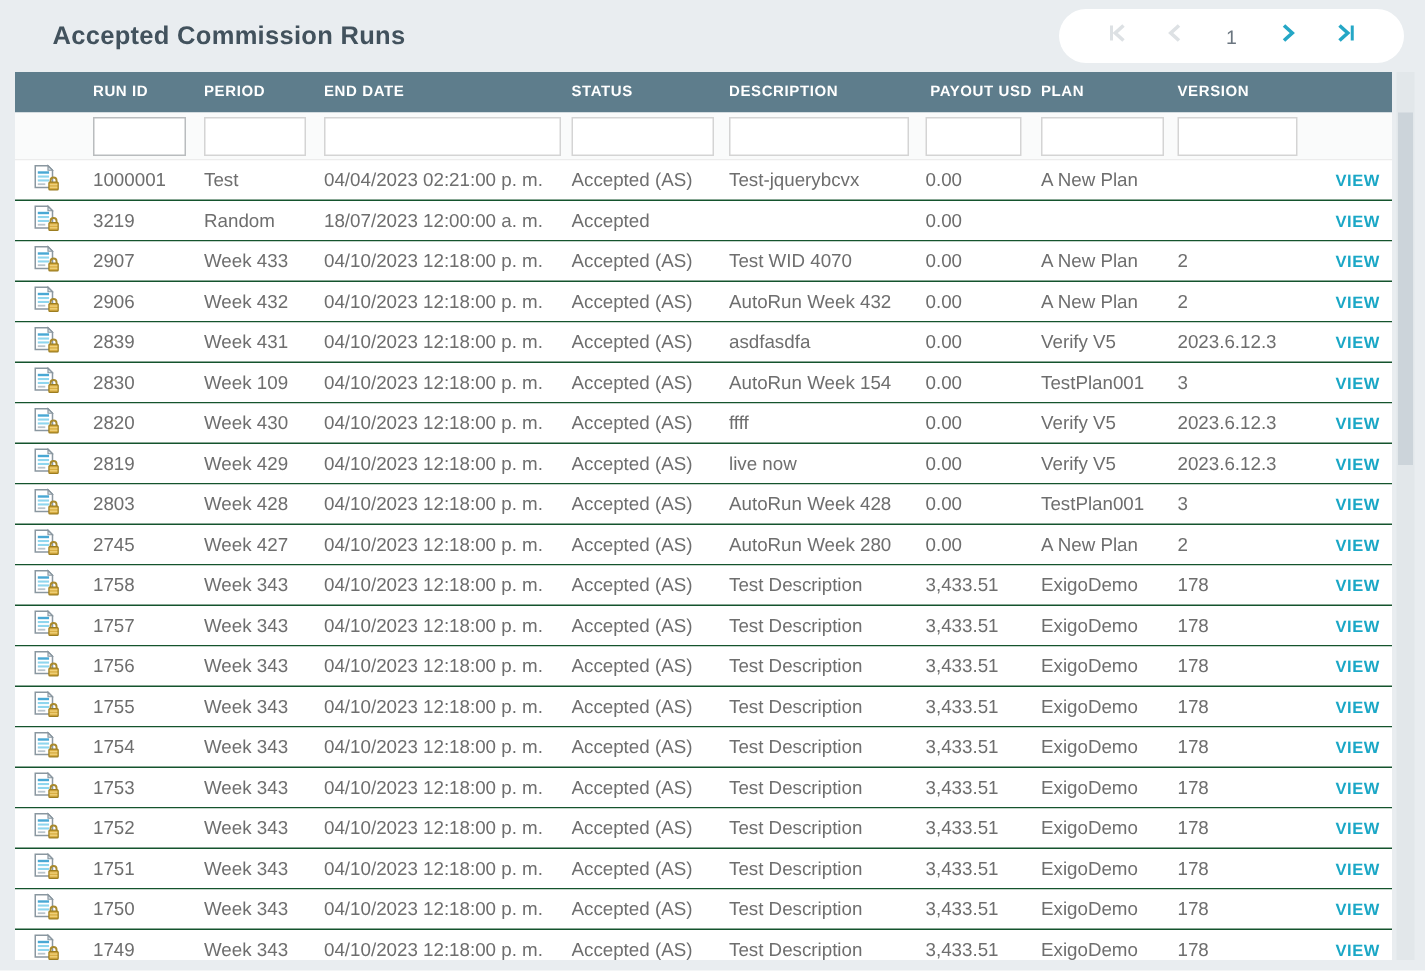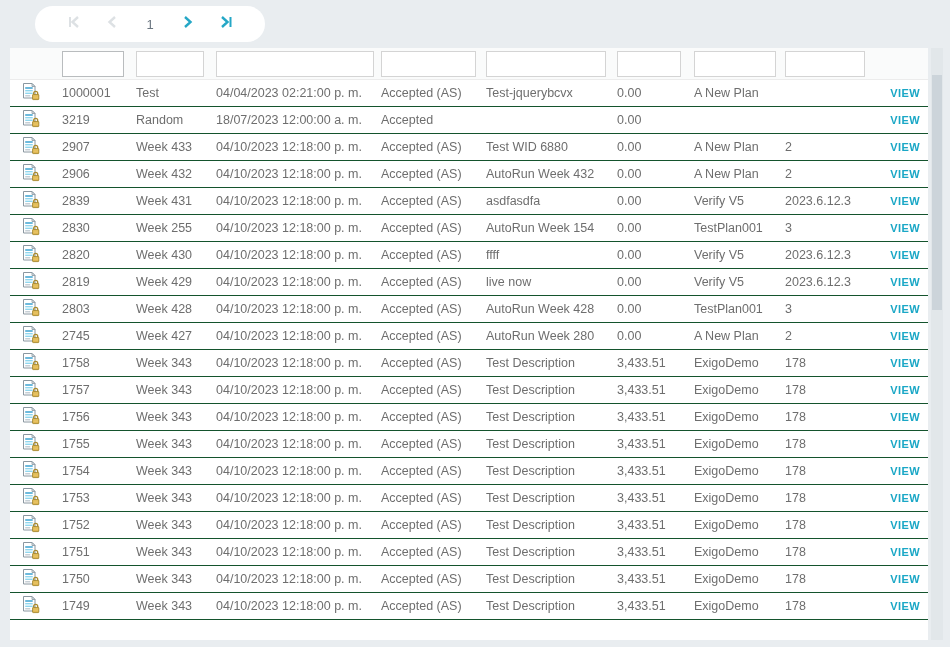--- a/index.html
+++ b/index.html
@@ -137,20 +137,21 @@
     width: 10px;
     height: 235px;
     background: #ccd4da;
     cursor: pointer;
   }
 </style>
 </head>
 <body>
 
 <div class="topbar">
+  <div class="page-title">Accepted Commission Runs</div>
   <div class="pager">
     <div class="pager-btn">
       <span>
         <svg width="16" height="14" viewBox="0 0 16 14">
             <path d="M4 2 v10" stroke="#dde1e4" stroke-width="2" fill="none"></path>
             <path d="M12 2 L6.5 7 L12 12" stroke="#dde1e4" stroke-width="2.4" fill="none"></path>
           </svg>
       </span>
     </div>
     <div class="pager-btn">
@@ -173,20 +174,32 @@
         <svg width="16" height="14" viewBox="0 0 16 14">
             <path d="M4 2 L9.5 7 L4 12" stroke="#25a7c6" stroke-width="2.4" fill="none"></path>
             <path d="M12.5 2 v10" stroke="#25a7c6" stroke-width="2" fill="none"></path>
           </svg>
       </span>
     </div>
   </div>
 </div>
 
 <div class="table-wrap">
+  <div class="grid-row thead">
+    <div class="th"></div>
+    <div class="th">RUN ID</div>
+    <div class="th">PERIOD</div>
+    <div class="th">END DATE</div>
+    <div class="th">STATUS</div>
+    <div class="th">DESCRIPTION</div>
+    <div class="th right">PAYOUT USD</div>
+    <div class="th cell-plan">PLAN</div>
+    <div class="th cell-version">VERSION</div>
+    <div class="th"></div>
+  </div>
 
   <div class="grid-row filter-row">
     <div class="cell-icon"></div>
     <div class="cell-run"><input class="w-run" value="" style=""></div>
     <div><input class="w-period" value="" style=""></div>
     <div><input class="w-end" value="" style=""></div>
     <div><input class="w-status" value="" style=""></div>
     <div><input class="w-desc" value="" style=""></div>
     <div><input class="w-payout" value="" style=""></div>
     <div class="cell-plan"><input class="w-plan" value="" style=""></div>
@@ -265,21 +278,21 @@
           <rect x="10.6" y="12.4" width="6.2" height="5.2" rx="0.6" fill="#d8ad43" stroke="#9c7d20" stroke-width="0.8"></rect>
           <rect x="11.2" y="13.6" width="5" height="0.9" fill="#f0d17a"></rect>
           <rect x="11.2" y="15.4" width="5" height="0.9" fill="#f0d17a"></rect>
         </svg>
       </span>
     </div>
     <div class="cell">2907</div>
     <div class="cell">Week 433</div>
     <div class="cell">04/10/2023 12:18:00 p. m.</div>
     <div class="cell">Accepted (AS)</div>
-    <div class="cell">Test WID 6880</div>
+    <div class="cell">Test WID 4070</div>
     <div class="cell cell-payout">0.00</div>
     <div class="cell cell-plan">A New Plan</div>
     <div class="cell cell-version">2</div>
     <div class="cell cell-view"><a class="view-link">VIEW</a></div>
   </div>
 
   <div class="grid-row data-row">
     <div class="cell cell-icon">
       <span>
         <svg width="18" height="19" viewBox="0 0 18 19">
@@ -346,21 +359,21 @@
           <rect x="3.2" y="10.6" width="7.5" height="1.4" fill="#8fd6ee"></rect>
           <rect x="3.2" y="13.2" width="5" height="1.2" fill="#b9c4cb"></rect>
           <path d="M11.7 12.6 v-1.3 a2 2 0 0 1 4 0 v1.3" stroke="#a98a2d" stroke-width="1.3" fill="none"></path>
           <rect x="10.6" y="12.4" width="6.2" height="5.2" rx="0.6" fill="#d8ad43" stroke="#9c7d20" stroke-width="0.8"></rect>
           <rect x="11.2" y="13.6" width="5" height="0.9" fill="#f0d17a"></rect>
           <rect x="11.2" y="15.4" width="5" height="0.9" fill="#f0d17a"></rect>
         </svg>
       </span>
     </div>
     <div class="cell">2830</div>
-    <div class="cell">Week 255</div>
+    <div class="cell">Week 109</div>
     <div class="cell">04/10/2023 12:18:00 p. m.</div>
     <div class="cell">Accepted (AS)</div>
     <div class="cell">AutoRun Week 154</div>
     <div class="cell cell-payout">0.00</div>
     <div class="cell cell-plan">TestPlan001</div>
     <div class="cell cell-version">3</div>
     <div class="cell cell-view"><a class="view-link">VIEW</a></div>
   </div>
 
   <div class="grid-row data-row">

